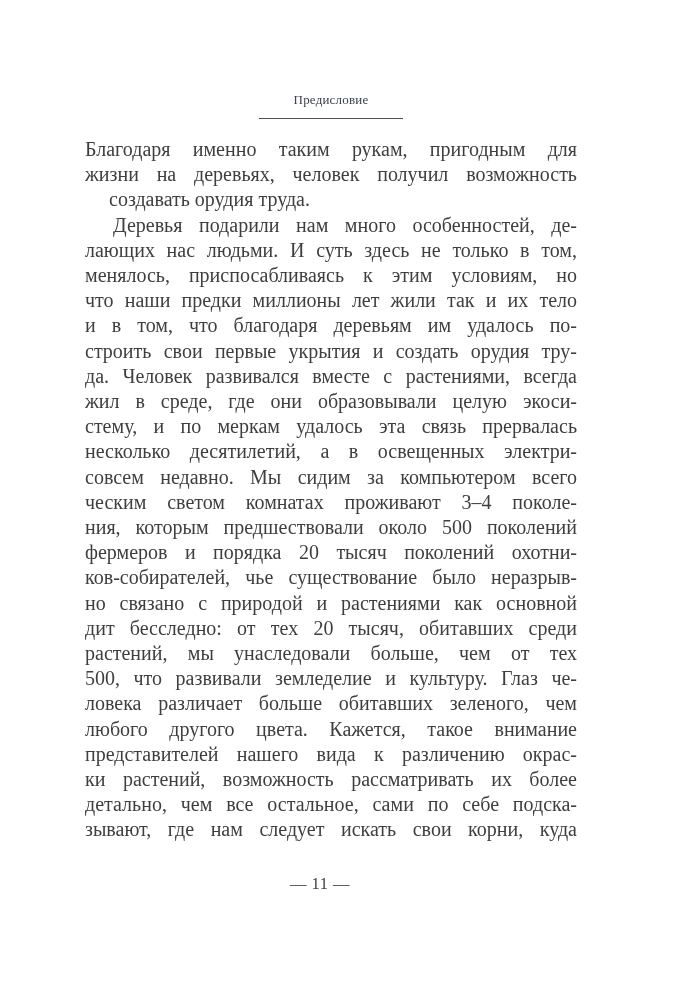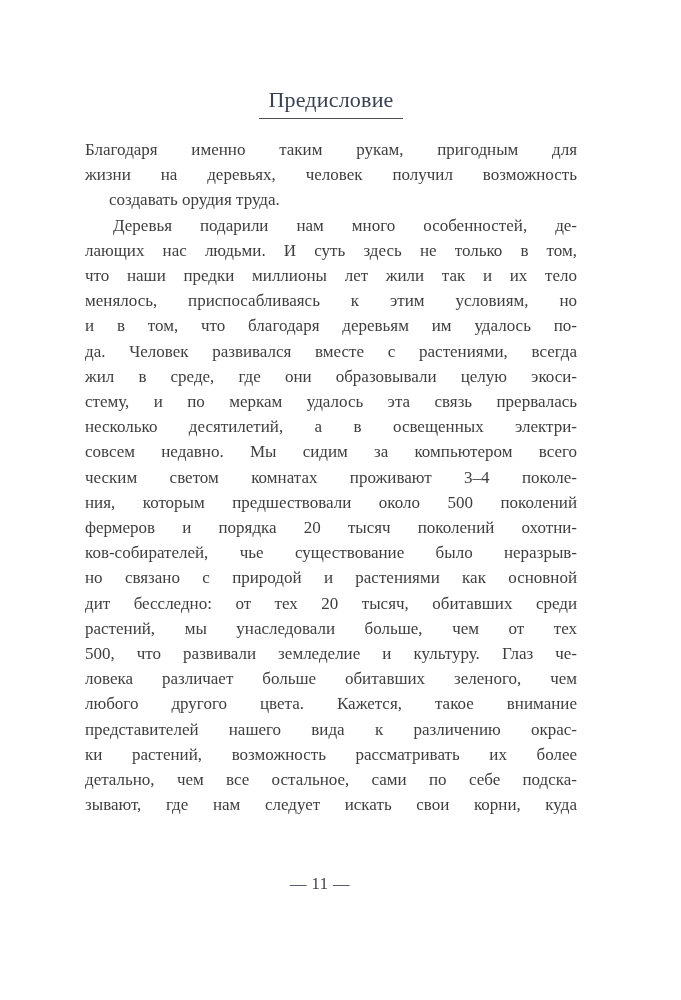--- a/index.html
+++ b/index.html
@@ -16,37 +16,37 @@
     font-family: "Liberation Serif", "DejaVu Serif", serif;
   }
   .header-block {
     position: absolute;
     left: 85px;
     width: 492px;
     top: 90px;
     text-align: center;
   }
   .header-title {
-    font-size: 22px;
+    font-size: 13px;
     line-height: 20px;
     letter-spacing: 0.2px;
     color: #3a4150;
   }
   .header-rule {
     width: 144px;
     height: 0;
     border-top: 1.2px solid #4d4d4d;
     margin: 8px auto 0 auto;
   }
   .body-text {
     position: absolute;
     left: 85px;
     width: 492px;
     top: 137px;
-    font-size: 17px;
+    font-size: 20px;
     line-height: 25.2px;
     color: #3e3e40;
   }
   .para { margin: 0; }
   .line {
     text-align: justify;
     text-align-last: justify;
     overflow: hidden;
     white-space: normal;
   }
@@ -80,23 +80,24 @@
 
   <div class="body-text">
       <div class="para no-jl">
         <div class="line">Благодаря именно таким рукам, пригодным для</div>
         <div class="line">жизни на деревьях, человек получил возможность</div>
         <div class="line">создавать орудия труда.</div>
       </div>
       <div class="para indent">
         <div class="line">Деревья подарили нам много особенностей, де-</div>
         <div class="line">лающих нас людьми. И суть здесь не только в том,</div>
+        <div class="line">менялось, приспосабливаясь к этим условиям, но</div>
         <div class="line">что наши предки миллионы лет жили так и их тело</div>
-        <div class="line">менялось, приспосабливаясь к этим условиям, но</div>
         <div class="line">и в том, что благодаря деревьям им удалось по-</div>
+        <div class="line">строить свои первые укрытия и создать орудия тру-</div>
         <div class="line">да. Человек развивался вместе с растениями, всегда</div>
         <div class="line">жил в среде, где они образовывали целую экоси-</div>
         <div class="line">стему, и по меркам удалось эта связь прервалась</div>
         <div class="line">несколько десятилетий, а в освещенных электри-</div>
         <div class="line">совсем недавно. Мы сидим за компьютером всего</div>
         <div class="line">ческим светом комнатах проживают 3–4 поколе-</div>
         <div class="line">ния, которым предшествовали около 500 поколений</div>
         <div class="line">фермеров и порядка 20 тысяч поколений охотни-</div>
         <div class="line">ков-собирателей, чье существование было неразрыв-</div>
         <div class="line">но связано с природой и растениями как основной</div>

